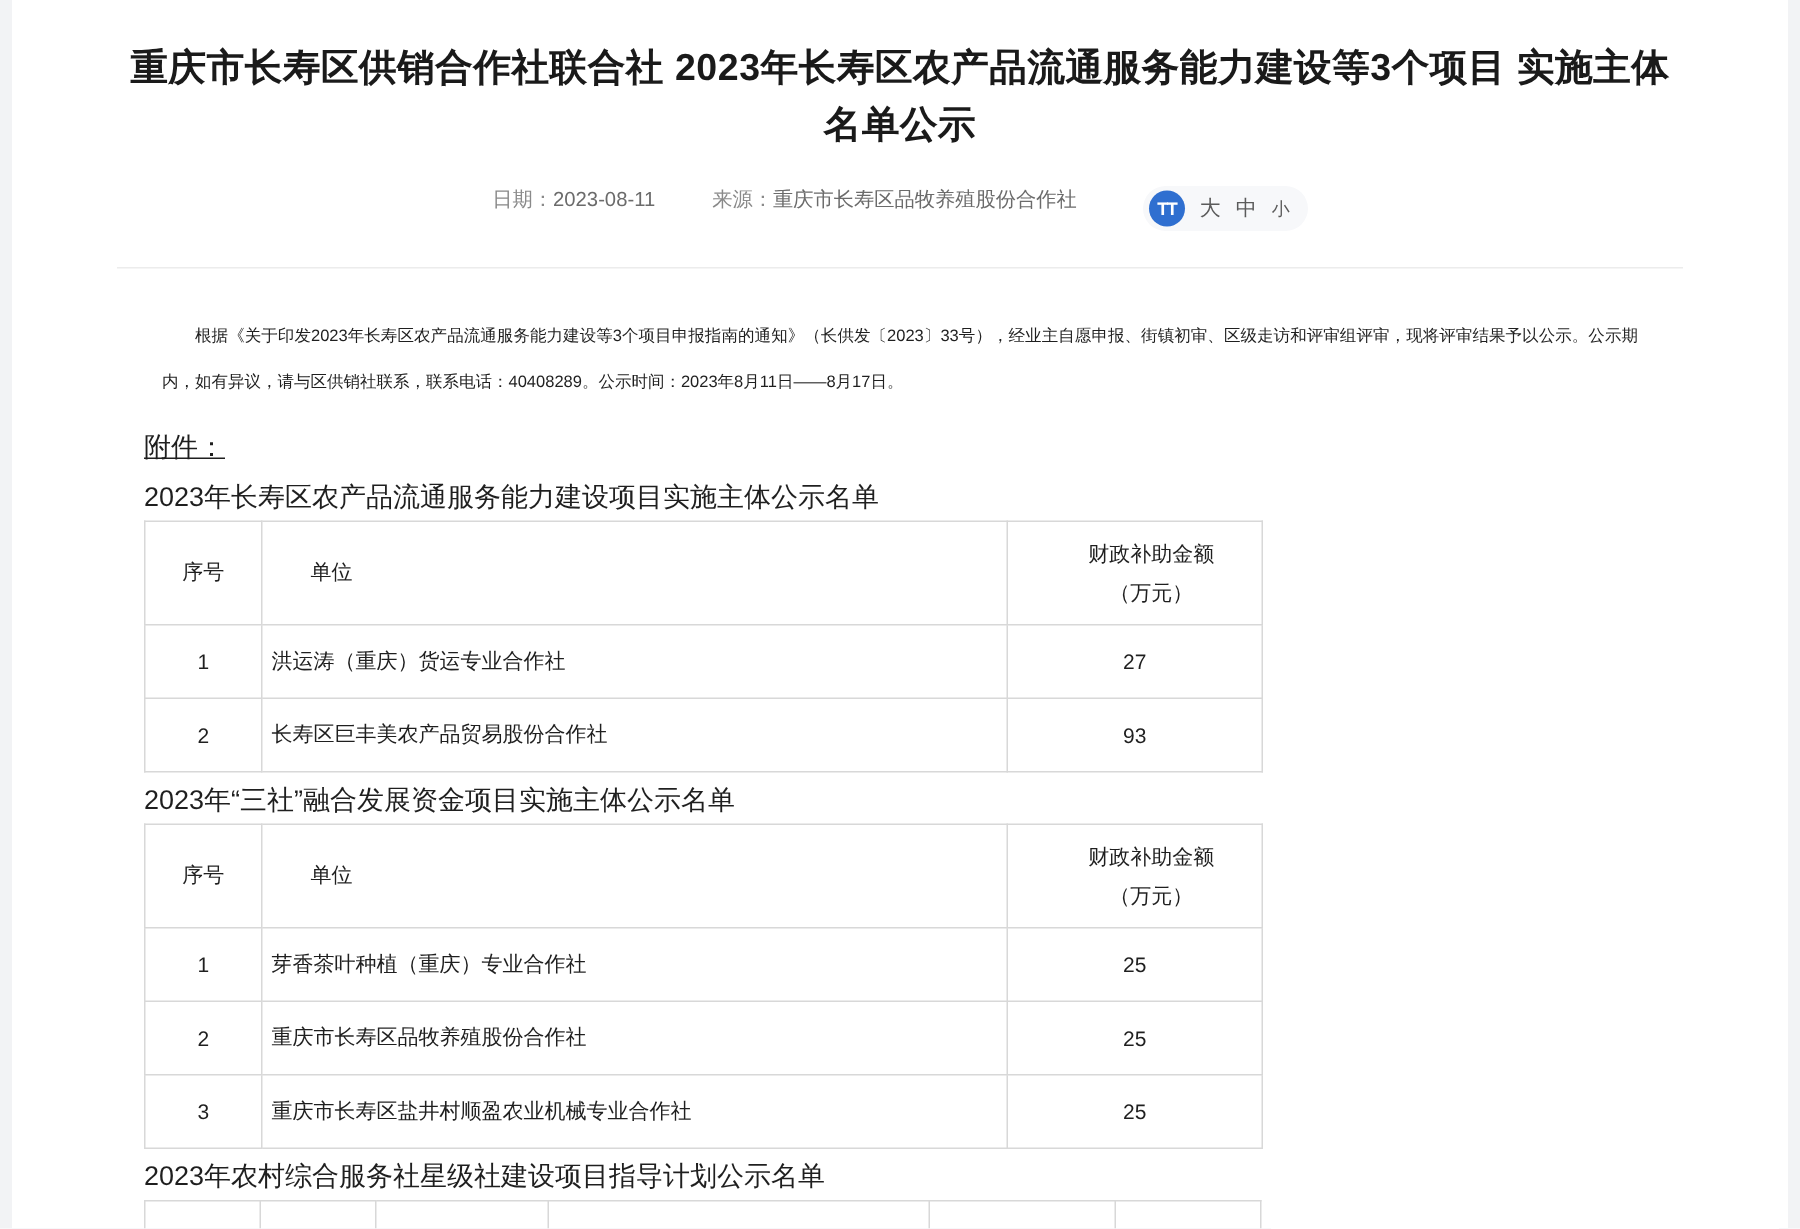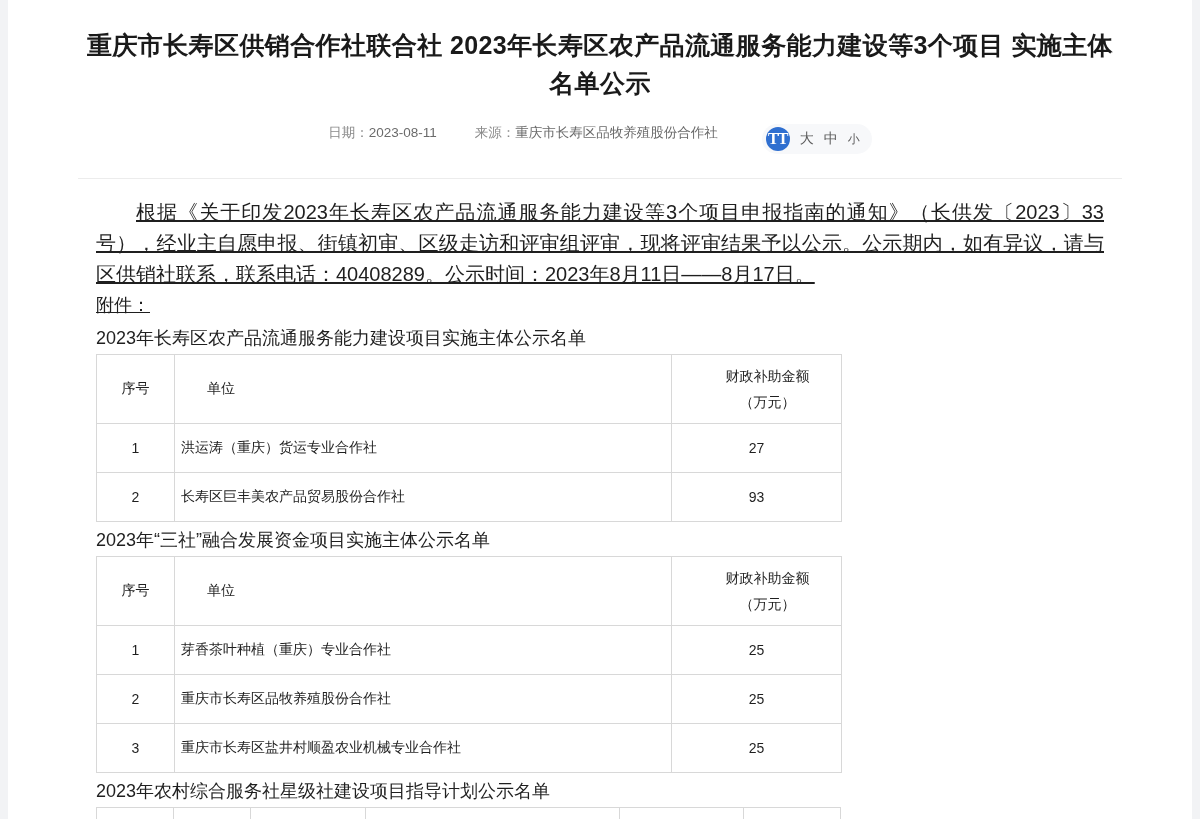--- a/index.html
+++ b/index.html
@@ -58,51 +58,49 @@
     background: #f7f8fa;
     border-radius: 16px;
     padding: 3px 12px 3px 4px;
   }
   .fontsize-icon {
     width: 24px;
     height: 24px;
     border-radius: 50%;
     background: #2f6fd0;
     color: #fff;
-    font-size: 16px;
+    font-size: 12px;
     font-weight: bold;
     display: flex;
     align-items: center;
     justify-content: center;
     letter-spacing: -1px;
-    font-family: Liberation Serif, serif;
   }
   .fontsize-opt {
     font-size: 14px;
     color: #5b5b5b;
     cursor: pointer;
   }
   .fontsize-opt.small { font-size: 12px; }
 
   .divider {
     margin: 24px 78px 0 78px;
     border-top: 1px solid #ececec;
   }
 
   .body-wrap {
     padding: 18px 96px 0 96px;
     color: #1f1f1f;
   }
   p.para {
-    margin: 0;
-    font-size: 20px;
+    margin: 12px;
+    font-size: 11px;
     line-height: 31px;
     text-align: justify;
     text-indent: 2em;
-    text-decoration: underline;
   }
   .plain-line {
     margin: 0;
     font-size: 18px;
     line-height: 30px;
     color: #1f1f1f;
     text-decoration: underline;
   }
   .tbl-caption {
     margin: 4px 0 2px 0;

